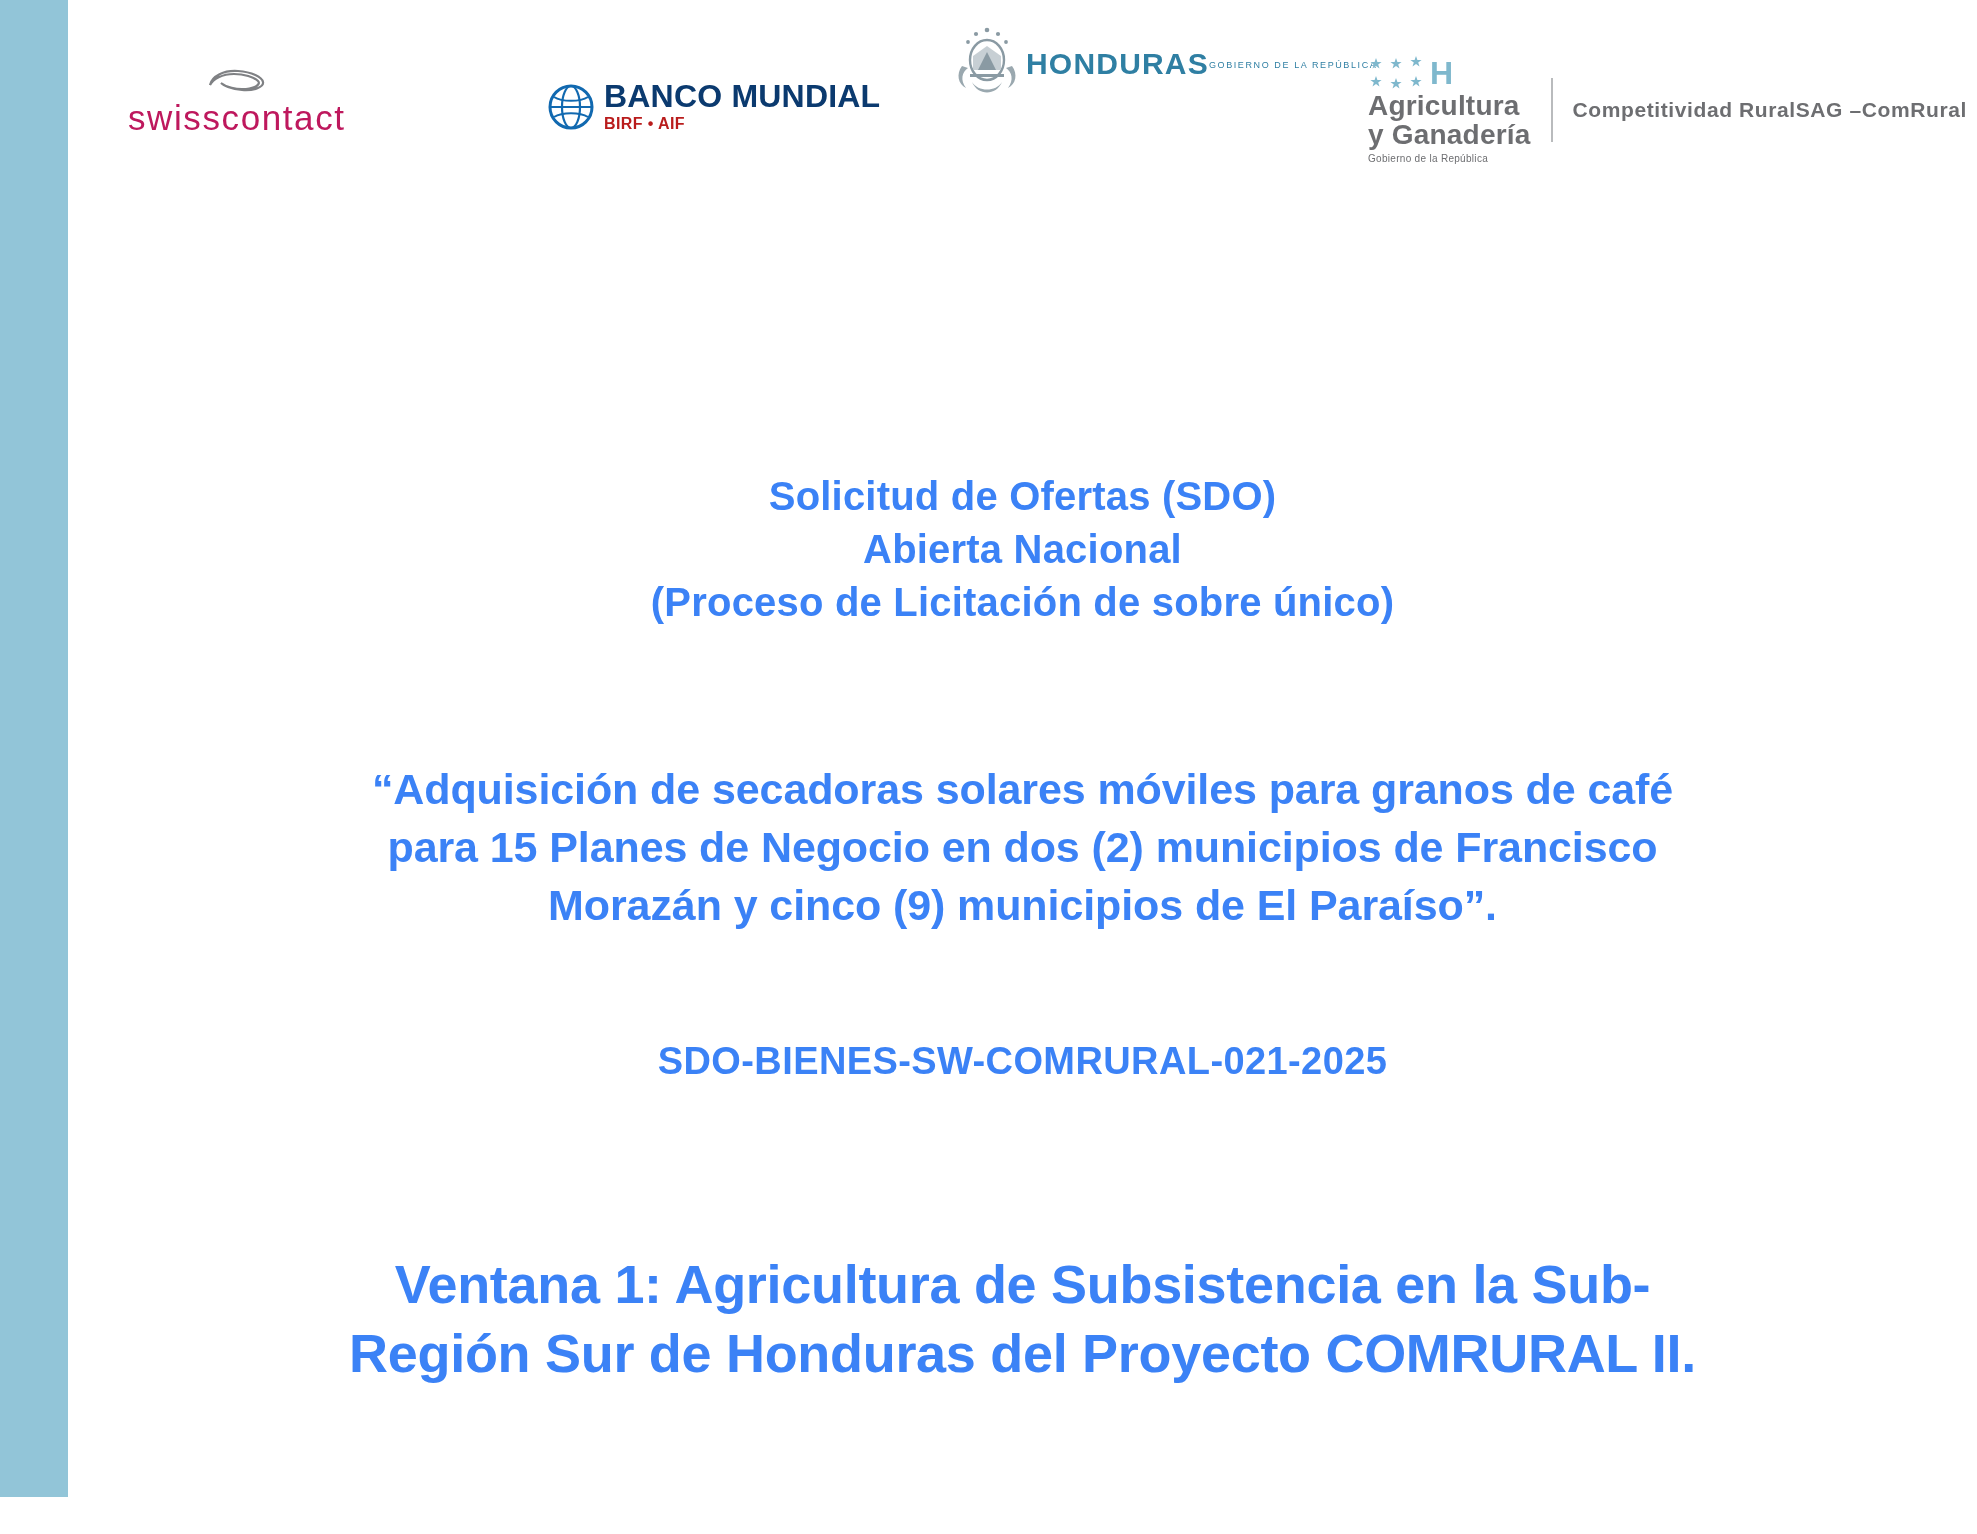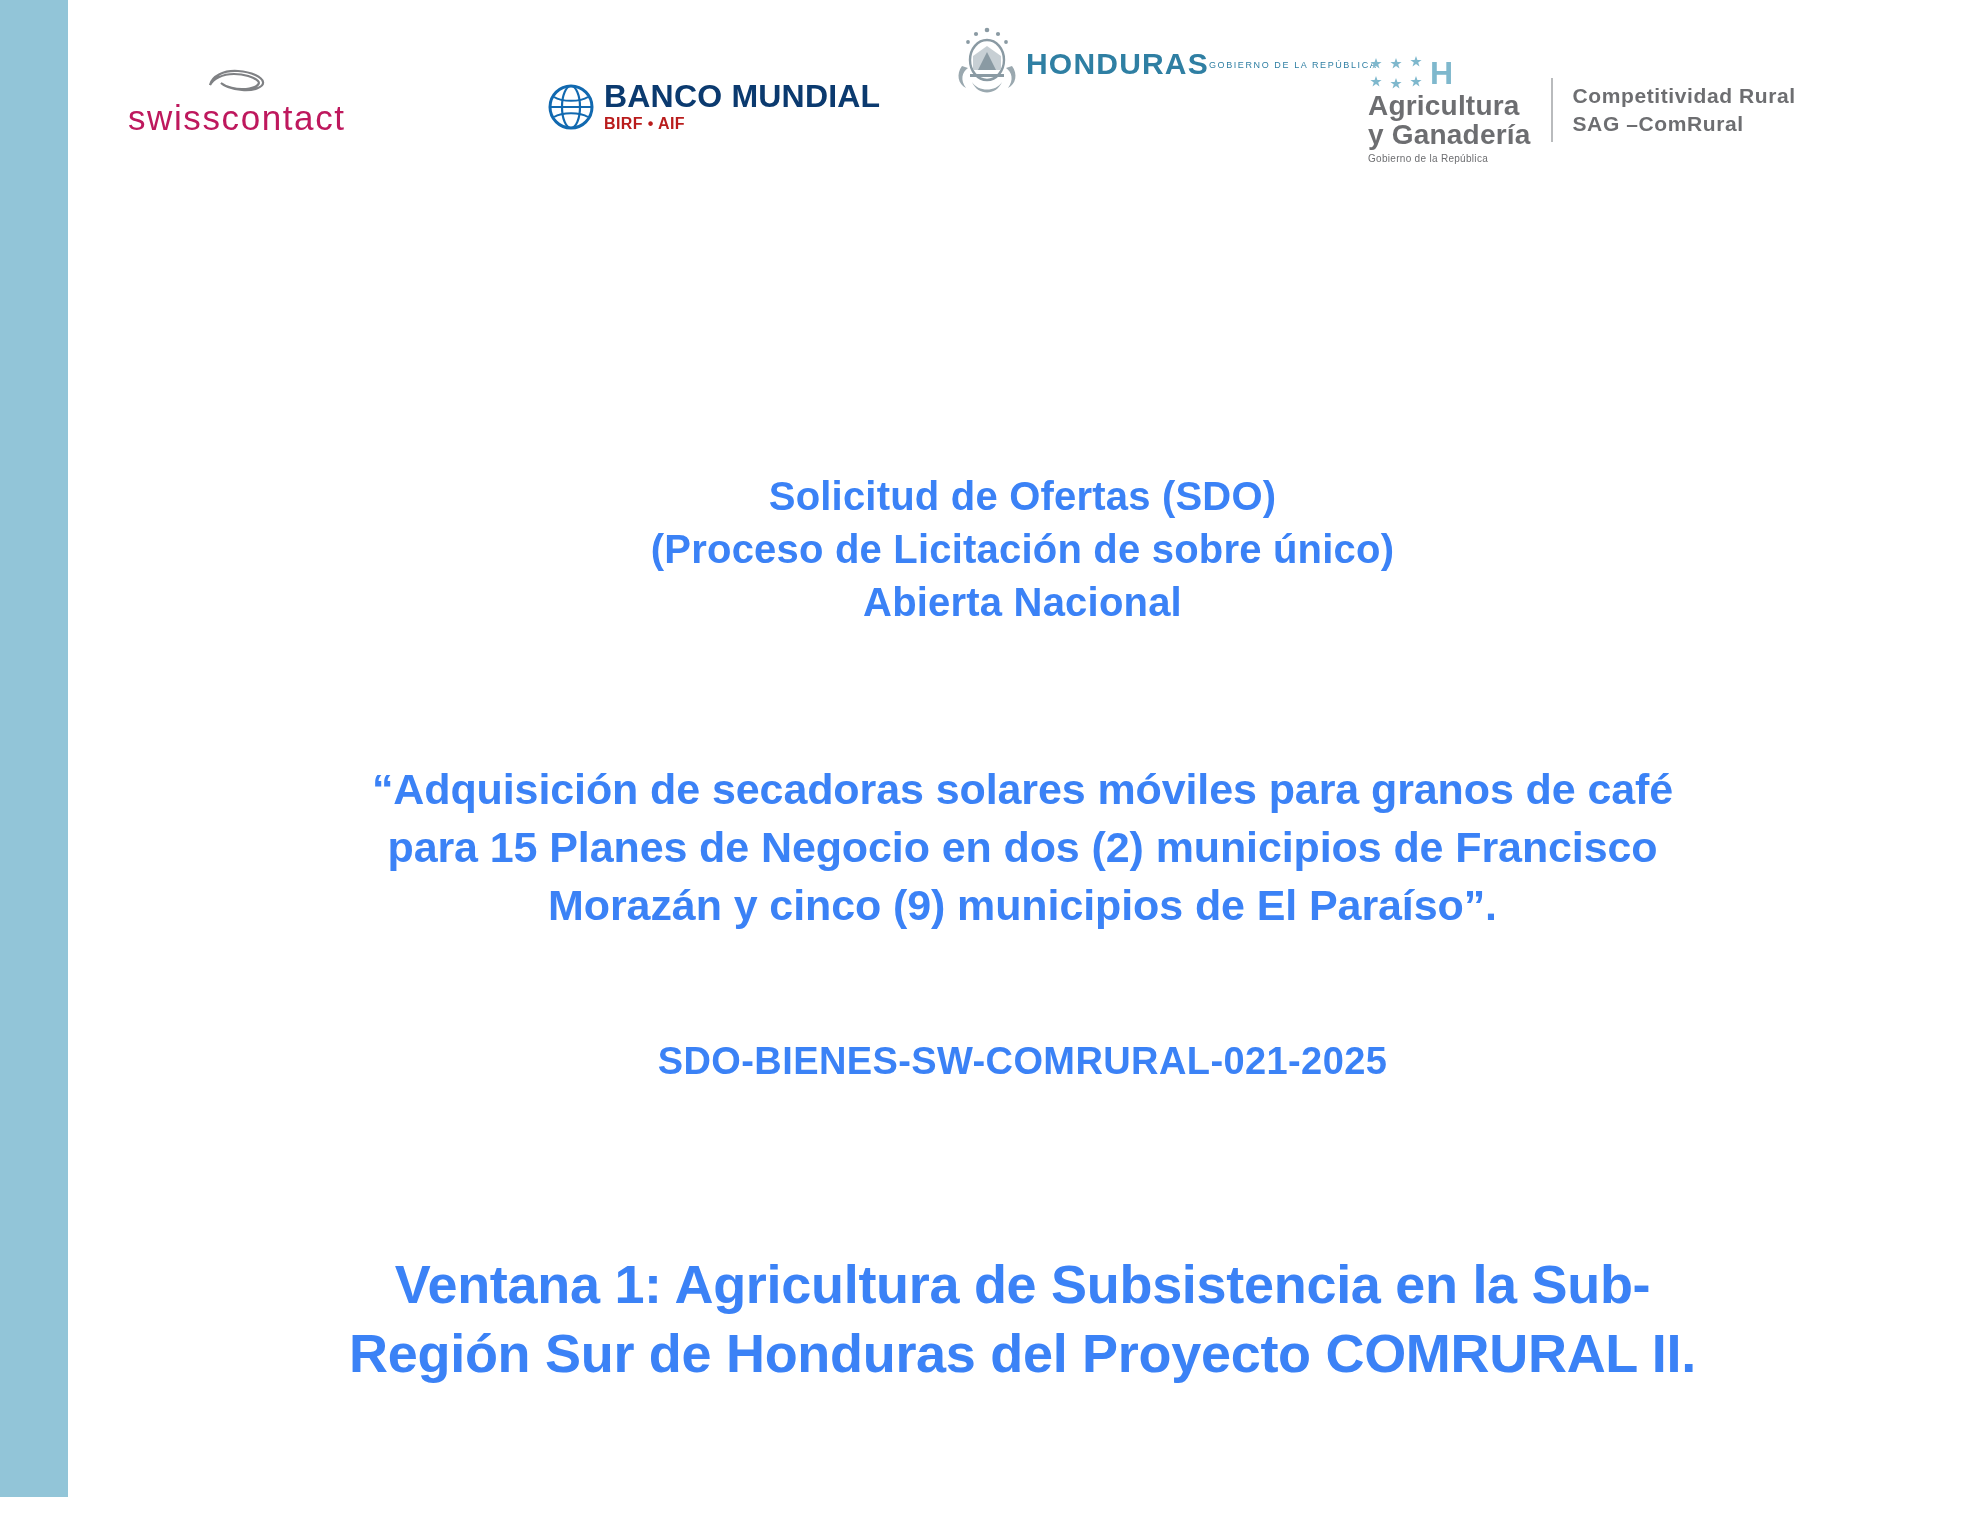--- a/index.html
+++ b/index.html
@@ -98,21 +98,21 @@
     font-size: 28px; font-weight: bold; color: #6d6e71; line-height: 1.02;
     letter-spacing: 0.2px;
   }
   .sag-l2 {
     font-size: 10px; color: #6d6e71; margin-top: 4px; letter-spacing: 0.3px;
   }
   .sag-divider {
     width: 2px; height: 64px; background: #b9bbbd; margin: 0 20px;
     align-self: center;
   }
-  .sag-right { display: flex; flex-direction: column; justify-content: space-between; }
+  .sag-right { display: flex; flex-direction: row; justify-content: space-between; }
   .sag-r1, .sag-r2 {
     font-size: 21px; font-weight: bold; color: #6d6e71; letter-spacing: 0.6px;
     line-height: 1.35;
   }
   
   .block {
     position: absolute;
     left: 0;
     right: 0;
     text-align: center;
@@ -220,22 +220,22 @@
         <div class="sag-right">
           <div class="sag-r1">Competitividad Rural</div>
           <div class="sag-r2">SAG –ComRural</div>
         </div>
       </div>
 
     </div>
 
     <div class="block title-block">
       <div>Solicitud de Ofertas (SDO)</div>
+      <div>Abierta Nacional</div>
       <div>(Proceso de Licitación de sobre único)</div>
-      <div>Abierta Nacional</div>
     </div>
 
     <div class="block object-block">
       <div class="nowrap">“Adquisición de secadoras solares móviles para granos de café</div>
       <div class="nowrap">para 15 Planes de Negocio en dos (2) municipios de Francisco</div>
       <div class="nowrap">Morazán y cinco (9) municipios de El Paraíso”.</div>
     </div>
 
     <div class="block code-block">SDO-BIENES-SW-COMRURAL-021-2025</div>
 

